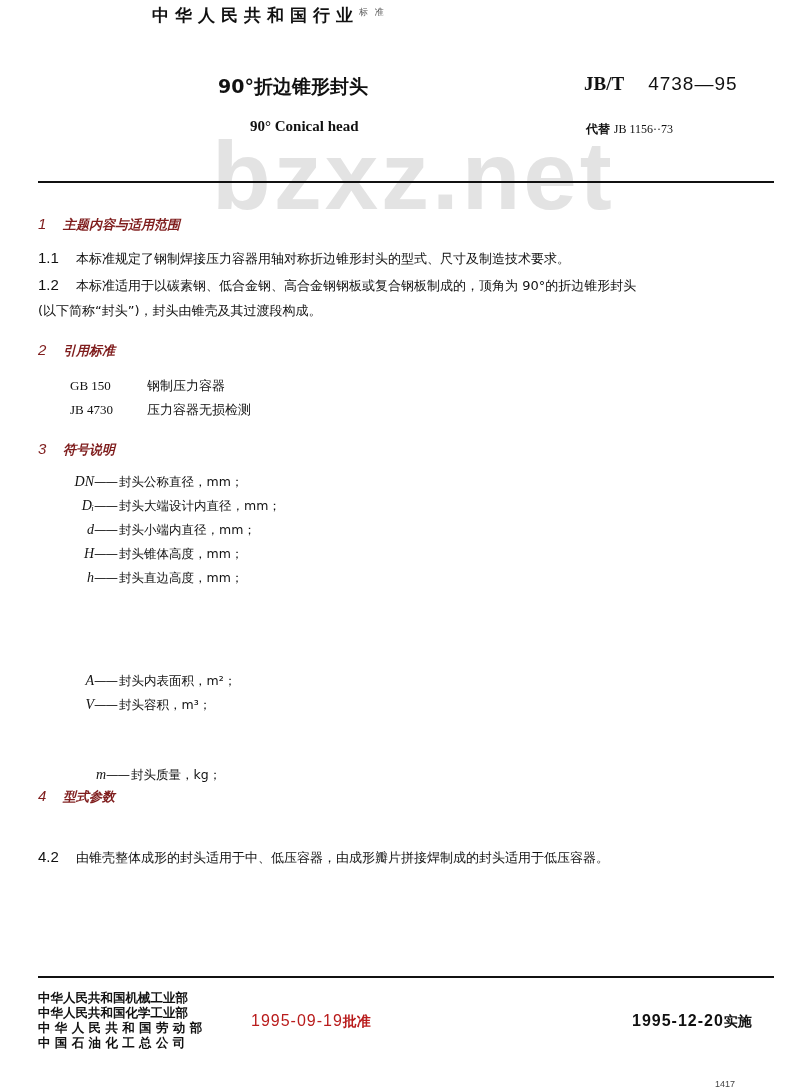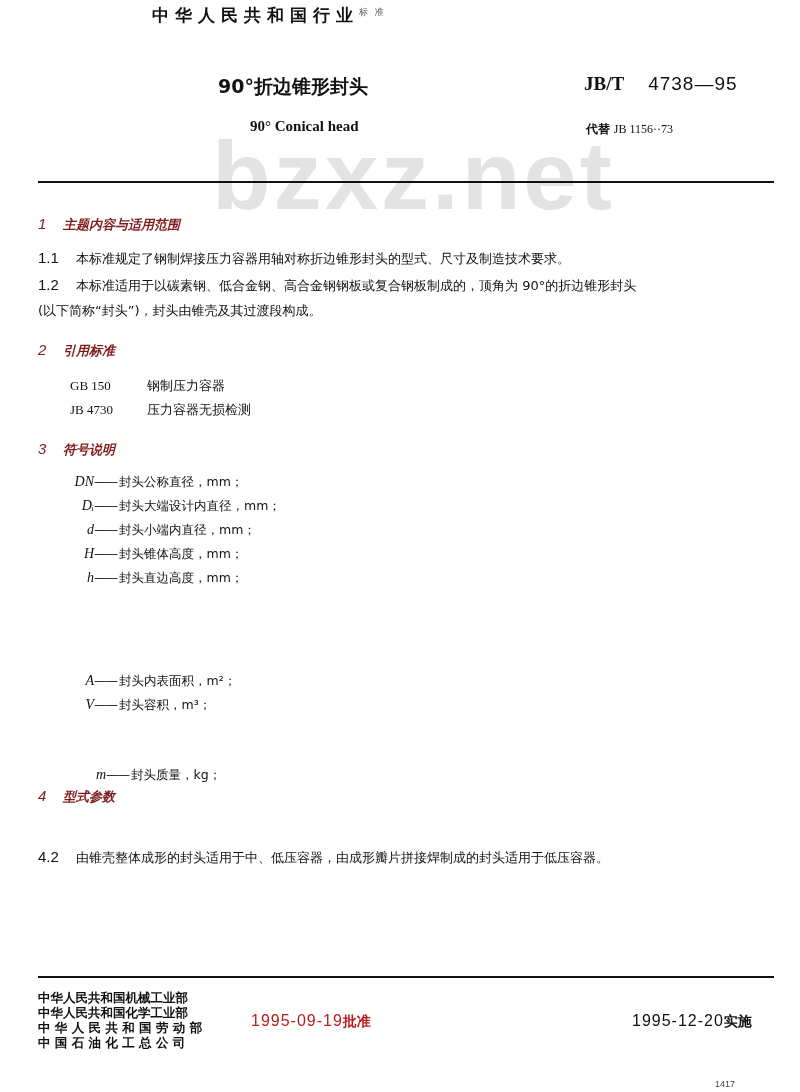--- a/index.html
+++ b/index.html
@@ -29,21 +29,21 @@
     .para .n { display: inline-block; width: 38px; font-family: "Liberation Sans", sans-serif; font-size: 15px; }
     .ref { font-size: 13px; color: #111; }
     .ref .code { display: inline-block; width: 77px; font-family: "Liberation Serif", serif; font-size: 13px; }
     .sym { font-size: 12.5px; color: #111; }
     .sym .s { display: inline-block; width: 58px; text-align: right; font-family: "Liberation Serif", serif; font-style: italic; font-size: 14px; }
     .sym .dash { letter-spacing: -1px; margin-right: 2px; }
     .footer-orgs { left: 38px; top: 990px; font-size: 12.5px; font-weight: bold; line-height: 15px; color: #111; }
     .footer-orgs div { white-space: nowrap; }
     .approve { left: 242px; top: 1012px; font-size: 14px; color: #b91c1c; margin-left: 9px; }
     .approve .d { font-family: "Liberation Sans", sans-serif; font-size: 16px; letter-spacing: 1px; }
-    .implement { left: 632px; top: 1012px; font-size: 14px; color: #111; }
+    .implement { left: 632px; top: 1012px; font-size: 14px; color: #111; font-weight: bold; }
     .implement .d { font-family: "Liberation Sans", sans-serif; font-size: 16px; letter-spacing: 1px; }
     .page-no { left: 715px; top: 1079px; font-size: 9px; color: #444; font-family: "Liberation Sans", sans-serif; }
   </style>
 </head>
 <body>
 
 <div class="watermark">bzxz.net</div>
 
 <div class="layer">
 

